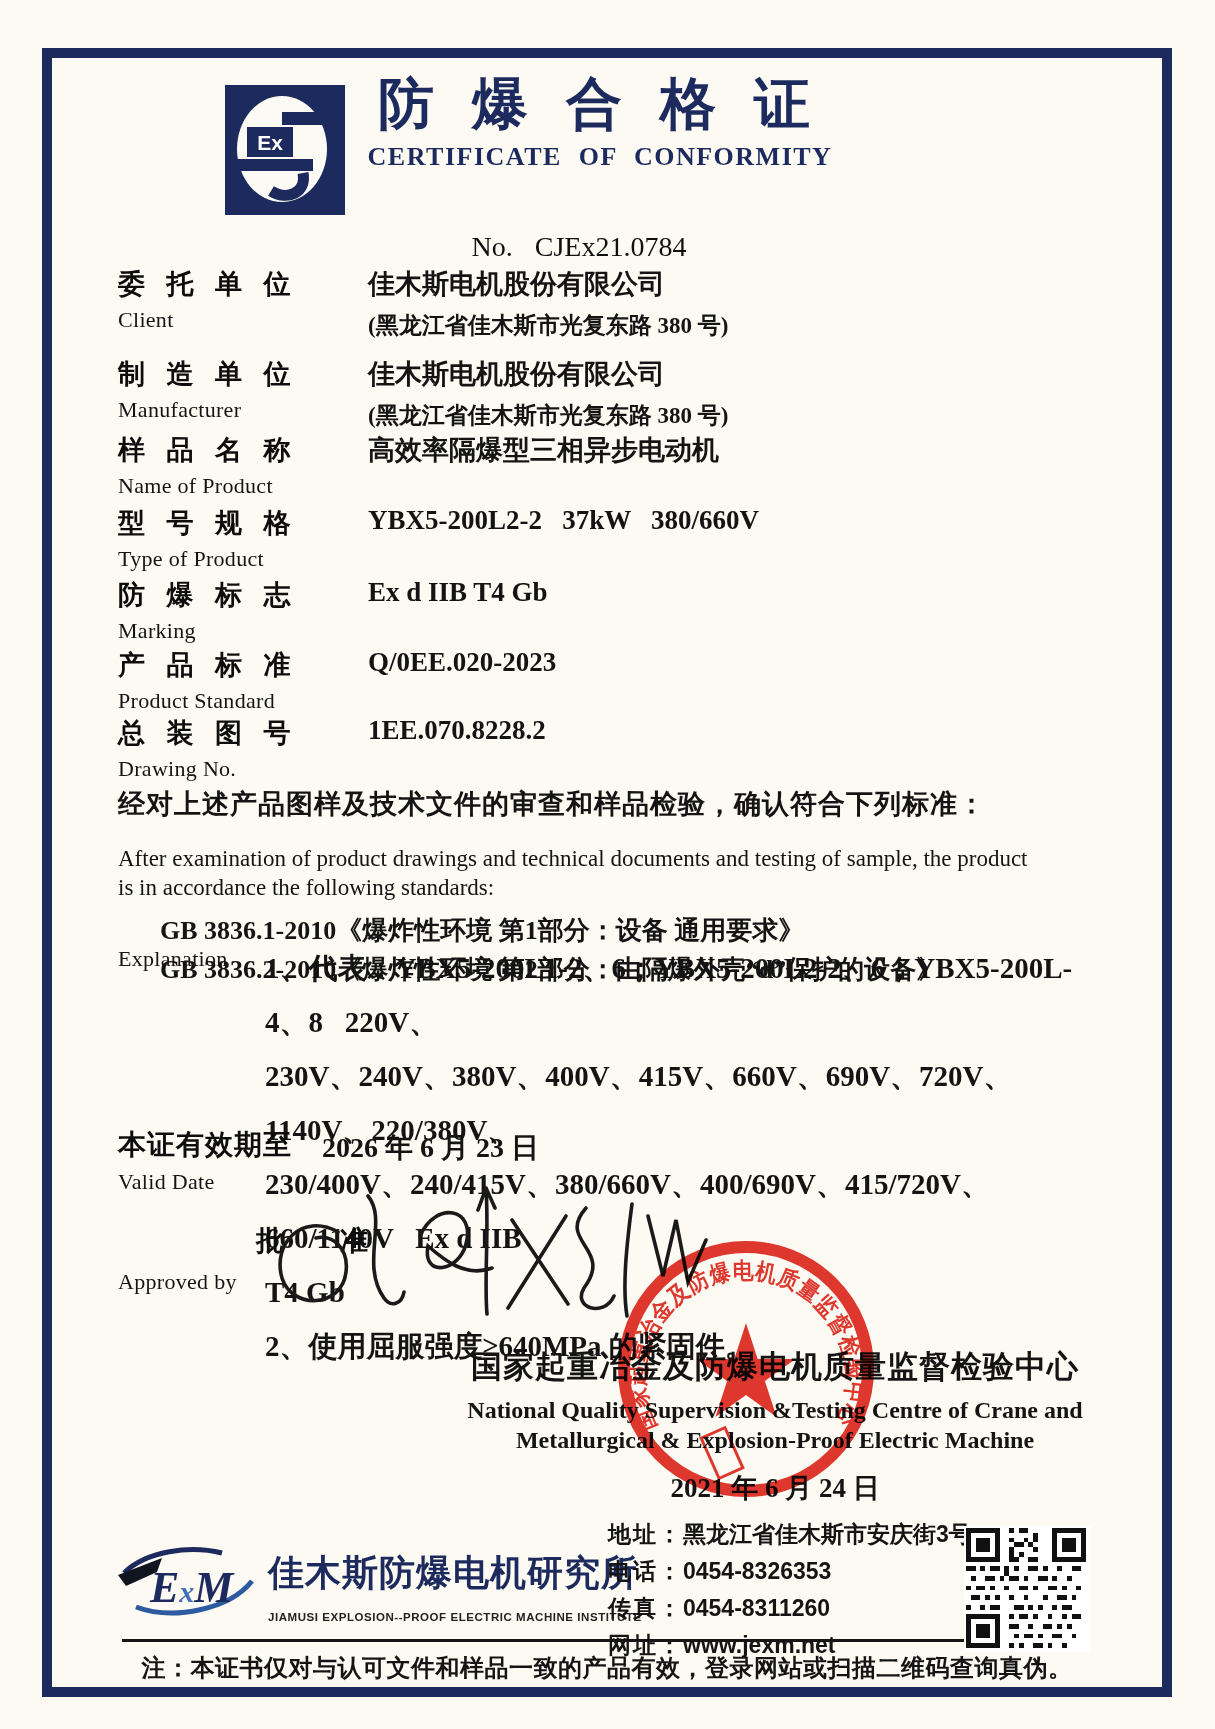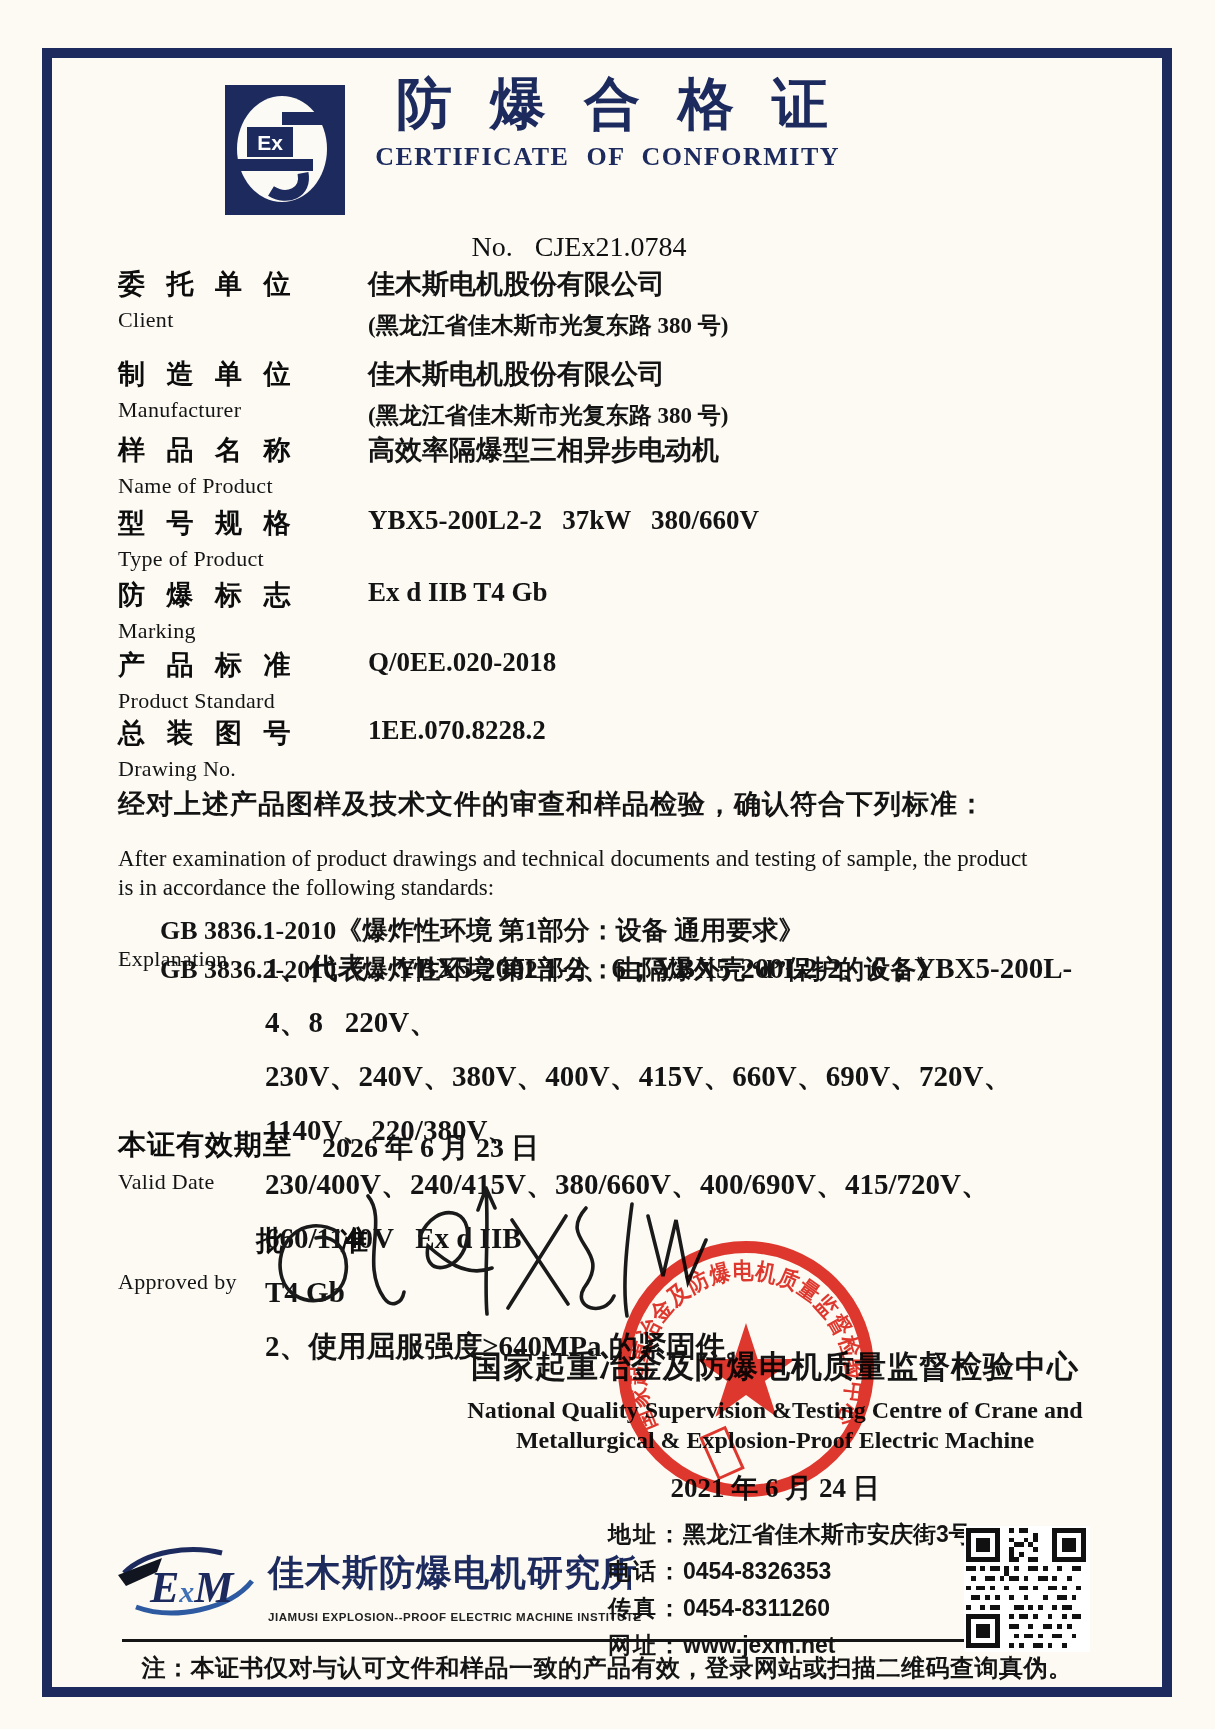--- a/index.html
+++ b/index.html
@@ -16,21 +16,21 @@
     background:#fcfaf3;overflow:hidden;
     font-family:var(--sans);color:var(--ink);
   }
   .abs{position:absolute;}
   .frame{
     left:42px;top:48px;width:1130px;height:1649px;
     box-sizing:border-box;border:10px solid var(--navy);
     background:transparent;
   }
   
-  .title-block{left:360px;top:74px;width:480px;text-align:right;}
+  .title-block{left:360px;top:74px;width:480px;text-align:center;}
   .title-cn{
     font-family:var(--serif);font-weight:bold;color:var(--navy);
     font-size:56px;letter-spacing:12px;white-space:pre;line-height:1.1;
   }
   .title-en{
     font-family:var(--serif);font-weight:bold;color:var(--navy);
     font-size:26px;letter-spacing:1.5px;word-spacing:9px;margin-top:6px;
   }
   .cert-no{
     left:330px;top:199px;width:470px;text-align:center;
@@ -139,21 +139,21 @@
   </div>
   <div class="abs f-value" style="top:577px;">
     <div class="v">Ex d IIB T4 Gb</div>
   </div>
 
   <div class="abs f-label" style="top:647px;">
     <div class="cn">产 品 标 准</div>
     <div class="en">Product Standard</div>
   </div>
   <div class="abs f-value" style="top:647px;">
-    <div class="v">Q/0EE.020-2018</div>
+    <div class="v">Q/0EE.020-2023</div>
   </div>
 
   <div class="abs f-label" style="top:715px;">
     <div class="cn">总 装 图 号</div>
     <div class="en">Drawing No.</div>
   </div>
   <div class="abs f-value" style="top:715px;">
     <div class="v">1EE.070.8228.2</div>
   </div>
 

